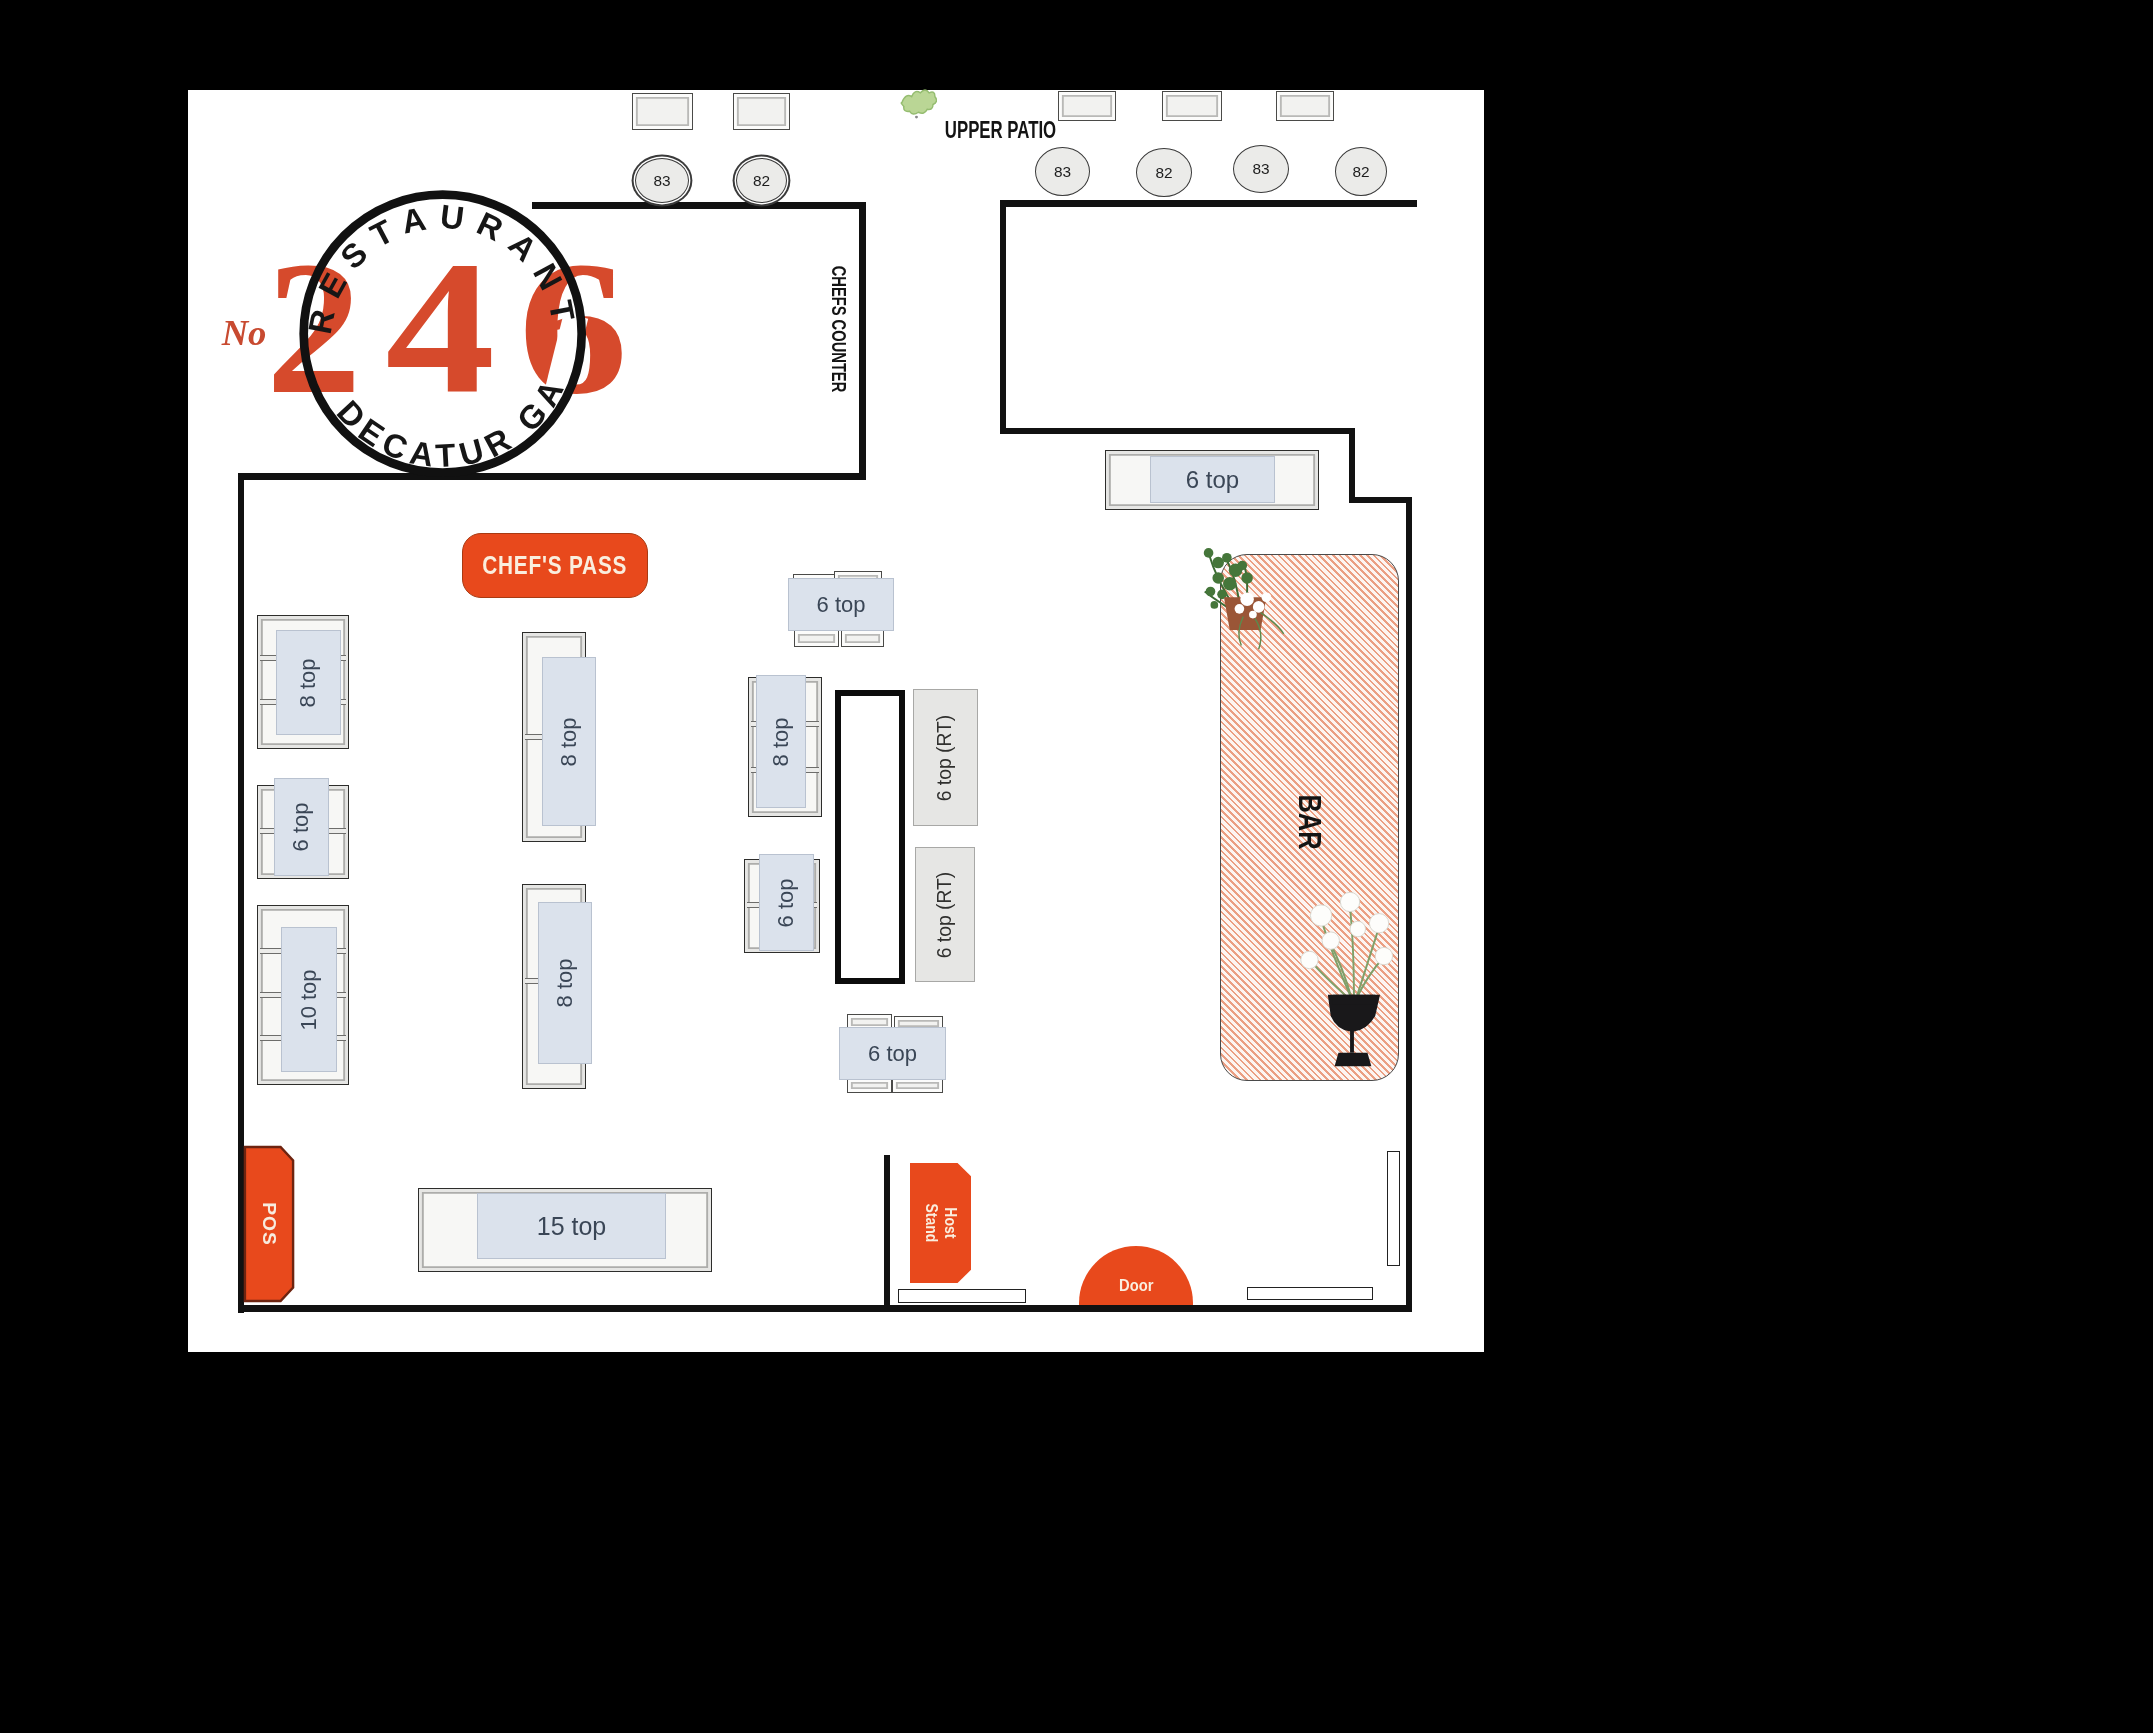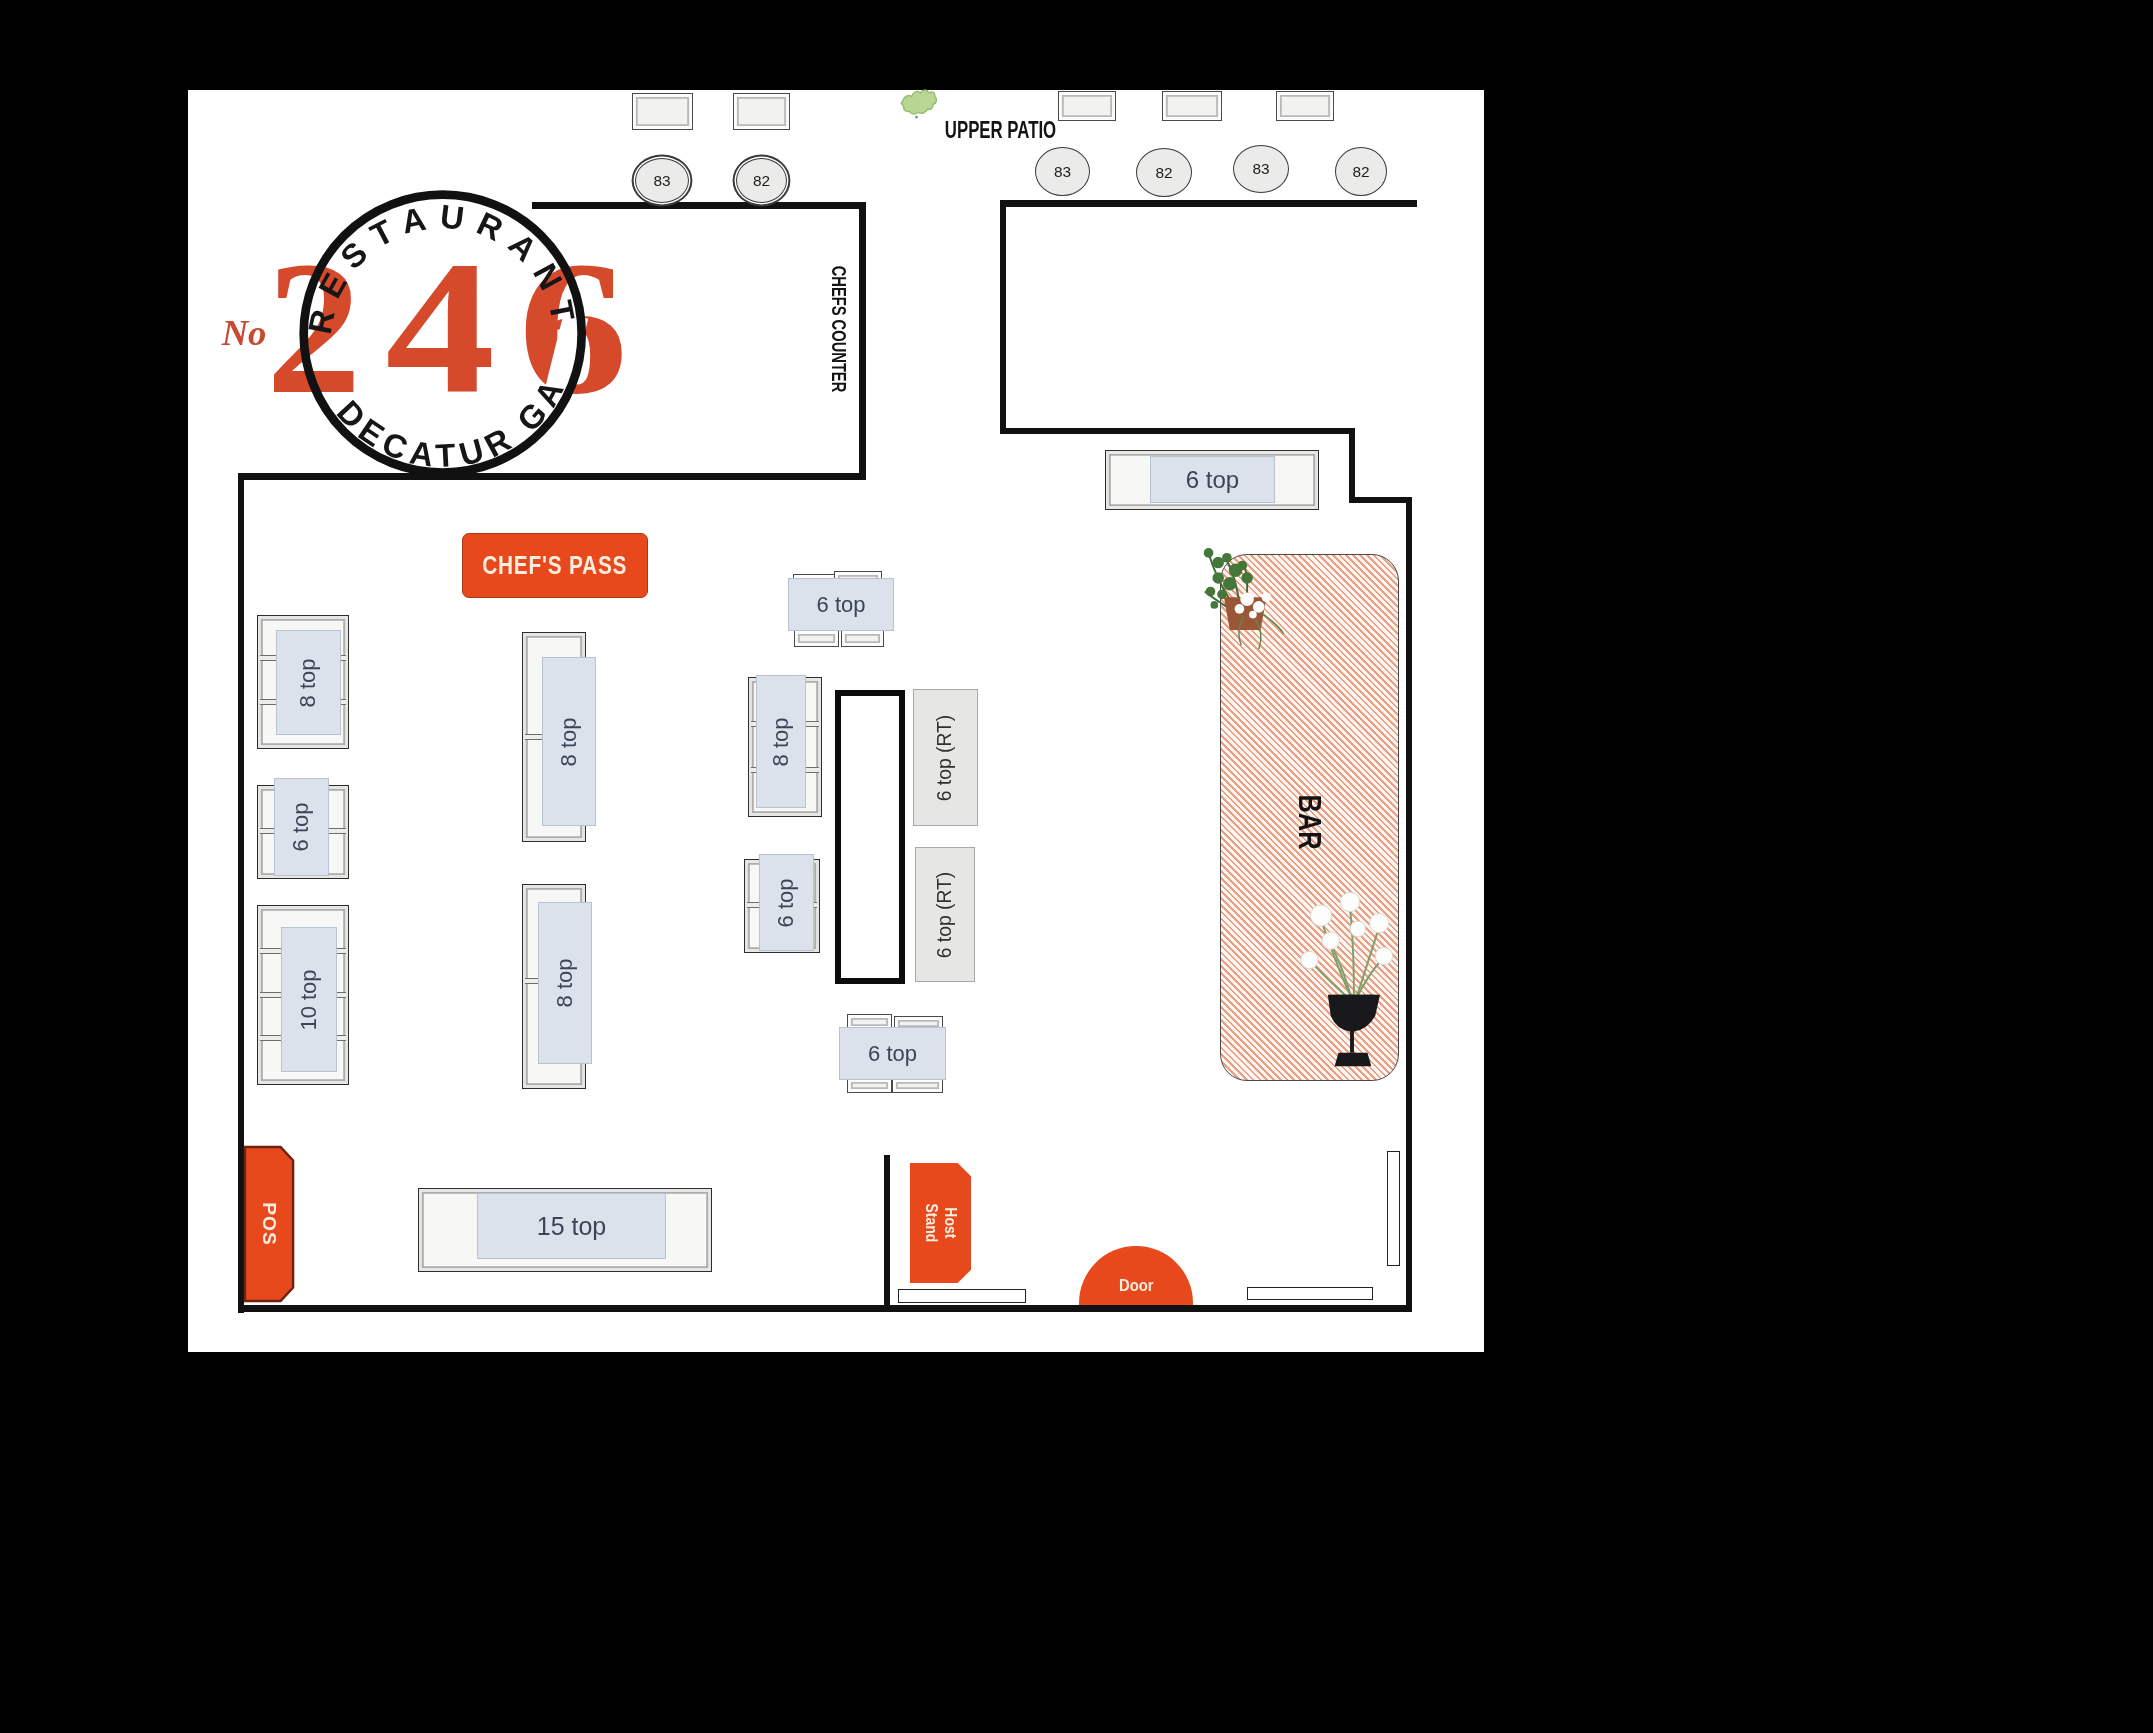--- a/index.html
+++ b/index.html
@@ -79,21 +79,21 @@
     <defs>
       <path id="arcTop" d="M 124 166 A 115 115 0 1 1 354 166"></path>
       <path id="arcBot" d="M 101 160 A 138 138 0 0 0 377 160"></path>
     </defs>
     <g font-family="Liberation Sans" font-size="34" font-weight="bold" fill="#161616">
       <text letter-spacing="12"><textPath href="#arcTop" startOffset="4">RESTAURANT</textPath></text>
       <text letter-spacing="7"><textPath href="#arcBot" startOffset="88">DECATUR GA</textPath></text>
     </g>
   </svg>
 
-  <div class="orange" style="position:absolute;left:462px;top:533px;width:186px;height:65px;border-radius:7px;border:1.9px solid #a83a12">
+  <div class="orange" style="position:absolute;left:462px;top:533px;width:186px;height:65px;border-radius:19px;border:1.9px solid #a83a12">
       <span style="font-size:26px;font-weight:bold;transform:scaleX(0.8);letter-spacing:1px">CHEF'S PASS</span>
     </div>
 
   <div class="frm" style="left:257px;top:615px;width:92px;height:134px">
     <div class="dvd" style="top:39px"></div>
       <div class="dvd" style="top:83px"></div>
   </div>
   <div class="lbl rm90" style="left:276px;top:630px;width:65px;height:105px">
       <span style="font-size:22px">8 top</span>
     </div>

